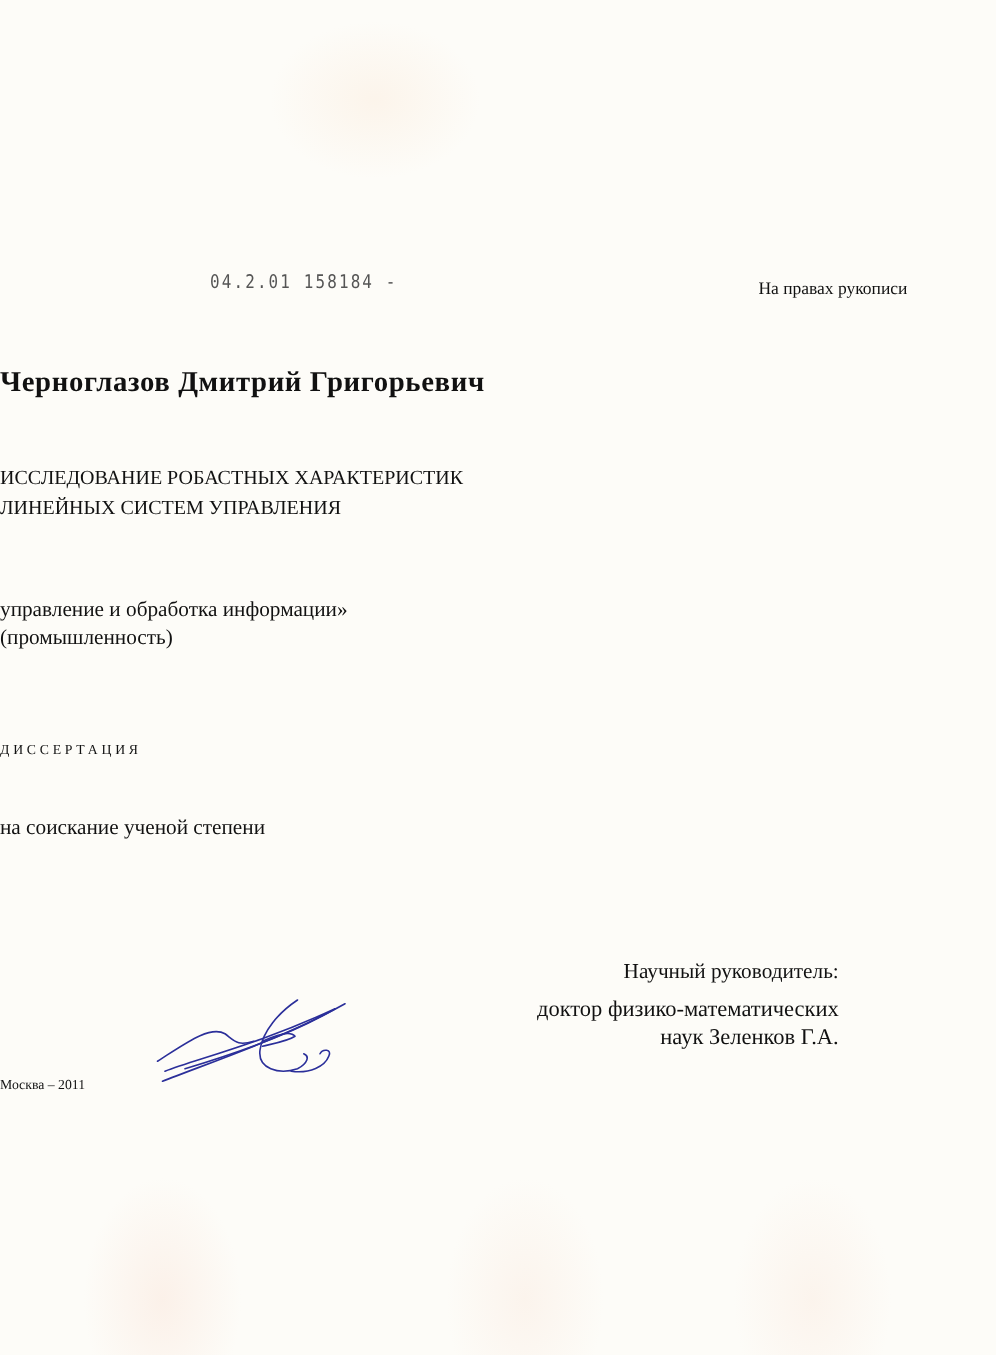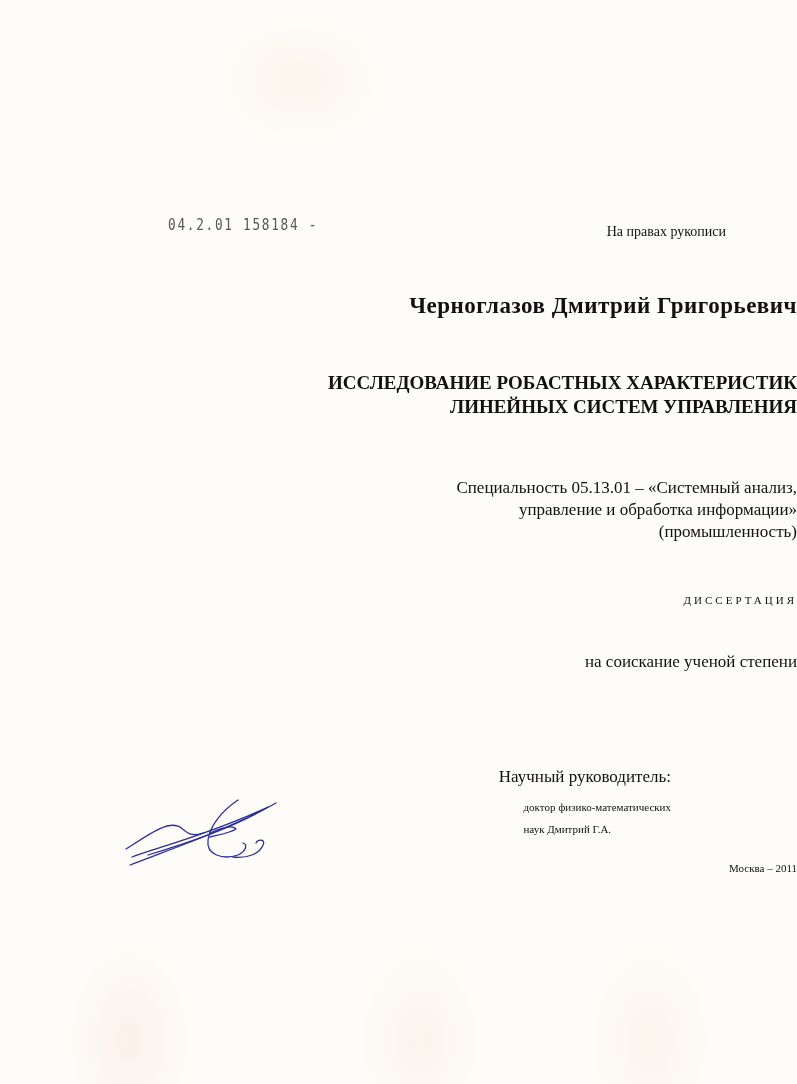--- a/index.html
+++ b/index.html
@@ -39,32 +39,32 @@
       font-family: "DejaVu Sans Mono", "Liberation Mono", monospace;
       font-size: 15px;
       color: #555;
       letter-spacing: 2px;
       transform: scaleX(0.85);
       transform-origin: left center;
     }
     .center-block {
       left: 0;
       width: 797px;
-      text-align: right;
+      text-align: left;
     }
     .author {
       top: 293px;
       font-size: 23px;
       font-weight: bold;
       letter-spacing: 0.5px;
     }
     .title {
       top: 371px;
-      font-size: 19px;
-      font-weight: bold;
+      font-size: 16px;
+      font-weight: normal;
       line-height: 24px;
     }
     .specialty {
       top: 477px;
       font-size: 17px;
       line-height: 22px;
     }
     .diss {
       top: 594px;
       font-size: 11px;
@@ -77,23 +77,23 @@
     }
     .advisor-label {
       right: 126px;
       top: 755px;
       font-size: 17px;
       margin-top: 12px;
     }
     .advisor {
       right: 126px;
       top: 796px;
-      font-size: 11px;
+      font-size: 18px;
       line-height: 22px;
-      text-align: left;
+      text-align: right;
     }
     .city {
       top: 862px;
       font-size: 11px;
     }
     .signature {
       left: 118px;
       top: 785px;
       width: 170px;
       height: 90px;
@@ -109,36 +109,35 @@
   <div class="abs stamp">04.2.01 158184 -</div>
 
   <div class="abs center-block author">Черноглазов Дмитрий Григорьевич</div>
 
   <div class="abs center-block title">
     <div>ИССЛЕДОВАНИЕ РОБАСТНЫХ ХАРАКТЕРИСТИК</div>
     <div>ЛИНЕЙНЫХ СИСТЕМ УПРАВЛЕНИЯ</div>
   </div>
 
   <div class="abs center-block specialty">
-    <div>Специальность 05.13.01 – «Системный анализ,</div>
     <div>управление и обработка информации»</div>
     <div>(промышленность)</div>
   </div>
 
   <div class="abs center-block diss">ДИССЕРТАЦИЯ</div>
 
   <div class="abs center-block degree">
     <div>на соискание ученой степени</div>
   </div>
 
   <div class="abs advisor-label">Научный руководитель:</div>
 
   <div class="abs advisor">
     <div>доктор физико-математических</div>
-    <div>наук Дмитрий Г.А.</div>
+    <div>наук Зеленков Г.А.</div>
   </div>
 
   <svg class="abs signature" viewBox="0 0 170 90" xmlns="http://www.w3.org/2000/svg">
     <g fill="none" stroke="#2b2f9a" stroke-width="1.3" stroke-linecap="round" stroke-linejoin="round">
 
       <path d="M12 80 C 50 65, 110 45, 158 18"></path>
       <path d="M14 72 C 40 62, 90 50, 150 22 C 120 40, 80 55, 30 70"></path>
       <path d="M8 64 C 30 50, 50 35, 62 42 C 70 48, 72 52, 85 48"></path>
 
       <path d="M120 15 C 105 25, 92 40, 90 55 C 88 70, 105 75, 120 70 C 128 66, 130 60, 125 58"></path>

